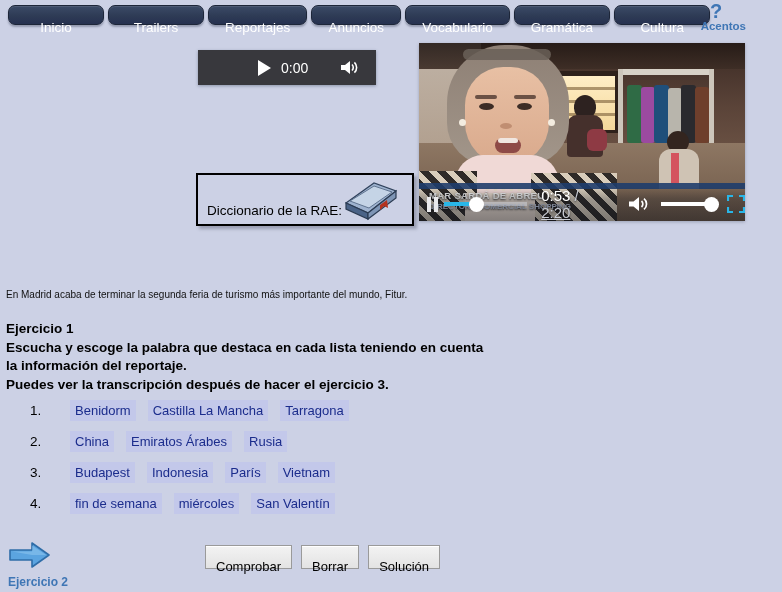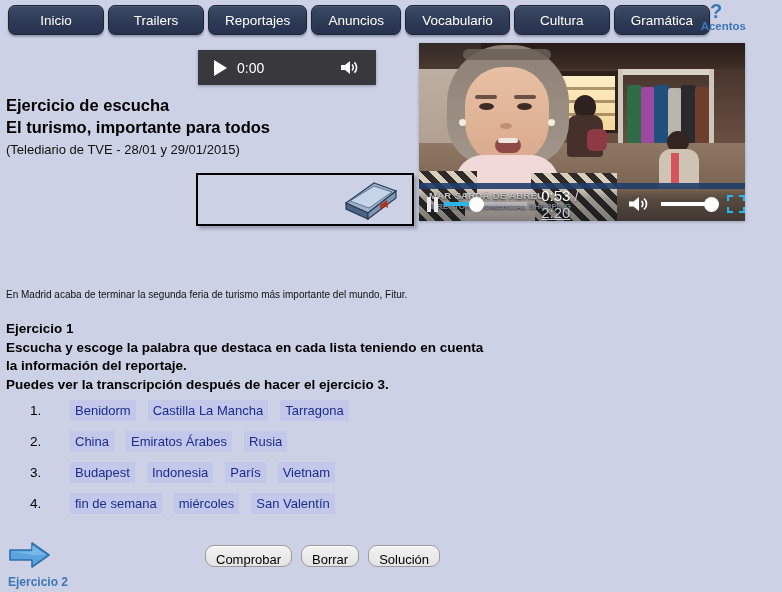--- a/index.html
+++ b/index.html
@@ -16,23 +16,23 @@
     background: #ccd1e5;
   }
 
   
   #navbar {
     position: absolute; left: 0; top: 5px;
     width: 782px; height: 32px;
     display: flex; align-items: flex-start;
   }
   .nav-btn {
-    height: 30px;
+    height: 20px;
     margin-right: 4px;
-    padding: 1px 16px;
+    padding: 8px 16px;
     border-radius: 7px;
     background: linear-gradient(to bottom, #3b4a67 0%, #2e3b55 55%, #263150 100%);
     border: 1px solid #1d2639;
     box-shadow: 0 2px 2px rgba(40,50,75,.35), inset 0 1px 0 rgba(255,255,255,.10);
     color: #ffffff;
     font-size: 13.5px;
     line-height: 28px;
     text-align: center;
     white-space: nowrap;
     cursor: pointer;
@@ -60,21 +60,21 @@
     line-height: 13px;
     text-align: right;
   }
 
   
   #audio-player {
     position: absolute; left: 198px; top: 50px;
     width: 178px; height: 35px;
     background: #38383d;
     box-shadow: 0 1px 3px rgba(60,70,95,.45);
-    display: flex; align-items: center;
+    display: flex; align-items: center; padding-left: 44px;
   }
   #audio-play-icon {
     width: 0; height: 0; margin-left: 16px;
     border-left: 13px solid #ffffff;
     border-top: 8px solid transparent;
     border-bottom: 8px solid transparent;
     cursor: pointer;
   }
   #audio-time {
     margin-left: 10px; color: #ffffff; font-size: 14px;
@@ -213,27 +213,27 @@
     white-space: nowrap;
   }
 
   
   #action-buttons {
     position: absolute; left: 205px; top: 545px;
     display: flex; gap: 9px;
   }
   .action-btn {
     height: 22px;
-    padding: 4px 10px;
+    padding: 11px 10px;
     font-size: 13px;
     line-height: 20px;
     color: #000000;
     background: linear-gradient(to bottom, #f3f3f3 0%, #e3e3e3 100%);
     border: 1px solid #9a9a9a;
-    border-radius: 9px;
+    border-radius: 0;
     box-shadow: inset 0 1px 0 #ffffff;
     cursor: pointer;
     user-select: none;
     white-space: nowrap;
   }
 
   
   #next-exercise {
     position: absolute; left: 8px; top: 540px;
     width: 86px; text-align: left; cursor: pointer; user-select: none;
@@ -247,48 +247,44 @@
 <body>
 
 <div id="page">
 
   <div id="navbar">
     <div class="nav-btn" id="nav-btn-0">Inicio</div>
     <div class="nav-btn" id="nav-btn-1">Trailers</div>
     <div class="nav-btn" id="nav-btn-2">Reportajes</div>
     <div class="nav-btn" id="nav-btn-3">Anuncios</div>
     <div class="nav-btn" id="nav-btn-4">Vocabulario</div>
+    <div class="nav-btn" id="nav-btn-5">Gramática</div>
     <div class="nav-btn" id="nav-btn-6">Cultura</div>
-    <div class="nav-btn" id="nav-btn-5">Gramática</div>
   </div>
 
   <div id="acentos-link">
     <div class="qmark">?</div>
     <div class="lbl">Acentos</div>
   </div>
 
   <div id="audio-player">
     <div id="audio-play-icon"></div>
     <div id="audio-time">0:00</div>
     <div id="audio-volume-icon">
       <svg width="20" height="17" viewBox="0 0 20 17">
         <path d="M2 6 h4 L11 2 v13 L6 11 H2 Z" fill="#ffffff"></path>
         <path d="M13 5.5 a4.2 4.2 0 0 1 0 6" stroke="#ffffff" stroke-width="1.6" fill="none"></path>
         <path d="M15.4 3.3 a7.2 7.2 0 0 1 0 10.4" stroke="#ffffff" stroke-width="1.6" fill="none"></path>
       </svg>
     </div>
   </div>
 
-  <div id="heading-block">
-    <div id="title-main">Ejercicio de escucha</div>
-    <div id="title-sub">El turismo, importante para todos</div>
-    <div id="source-line">(Telediario de TVE - 28/01 y 29/01/2015)</div>
-  </div>
 
   <div id="dictionary-box">
+    <div id="dictionary-label">Diccionario de la RAE:</div>
     <div id="dictionary-book-icon">
       <svg width="66" height="46" viewBox="0 0 66 46">
         <path d="M10 26 L38 6 L60 14 L32 36 Z" fill="#9fb3cf" stroke="#30425c" stroke-width="1.2"></path>
         <path d="M10 26 L32 36 L32 42 L10 32 Z" fill="#4a6387" stroke="#2b3b52" stroke-width="1.2"></path>
         <path d="M32 36 L60 14 L60 21 L32 42 Z" fill="#7e95b5" stroke="#2b3b52" stroke-width="1.2"></path>
         <path d="M14 24 L38 9 L56 15 L33 31 Z" fill="#c5d4e6" stroke="#4b5f7c" stroke-width=".8"></path>
         <path d="M44 28 l7 -5 l1 8 l-4 -2 l-4 4 z" fill="#b5321f"></path>
       </svg>
     </div>
   </div>

